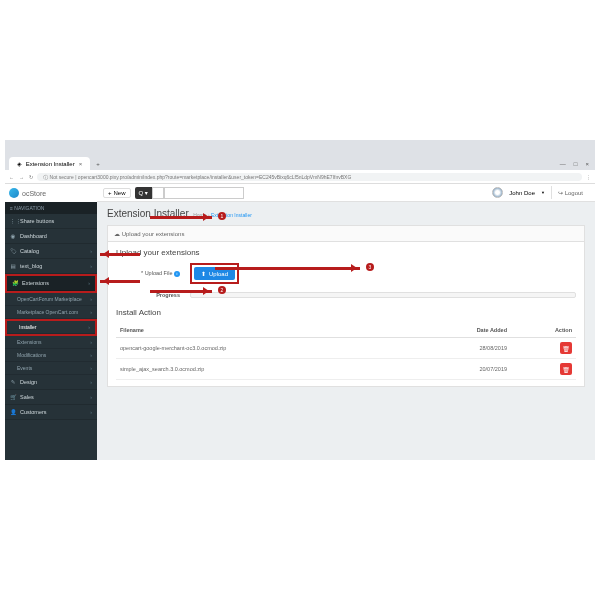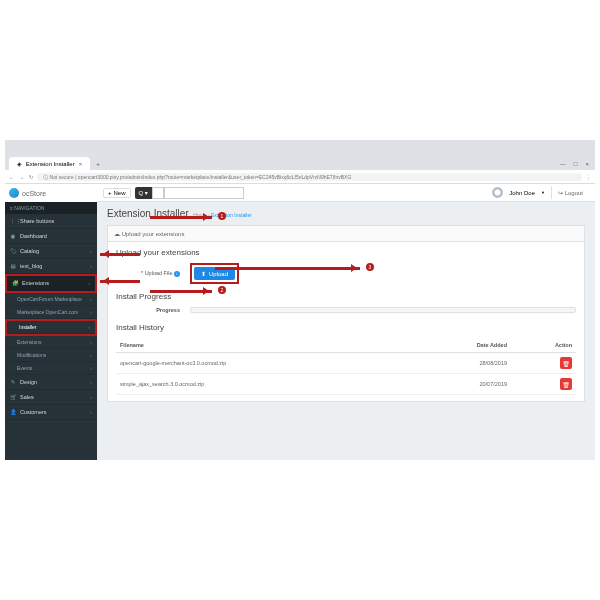--- a/index.html
+++ b/index.html
@@ -194,27 +194,26 @@
             <div class="form-row">
               <div class="form-lbl"><span>* Upload File</span> <span class="info-icon">i</span></div>
               <div class="upload-wrap">
                 <div class="btn-upload">
                     <span>⬆</span>
                     <span>Upload</span>
                   </div>
               </div>
             </div>
 
-            <div class="sec-title">Install Progress</div>
             <div class="progress-row">
               <div class="prog-lbl">Progress</div>
               <div class="prog-bar"></div>
             </div>
 
-            <div class="sec-title" style="margin-top:10px;">Install History</div>
+            <div class="sec-title" style="margin-top:10px;">Install Action</div>
             <table>
               <thead>
                   <tr>
                 <th>Filename</th>
                 <th class="r">Date Added</th>
                 <th class="r">Action</th>
               </tr>
                 </thead>
               <tbody>
                 <tr>

